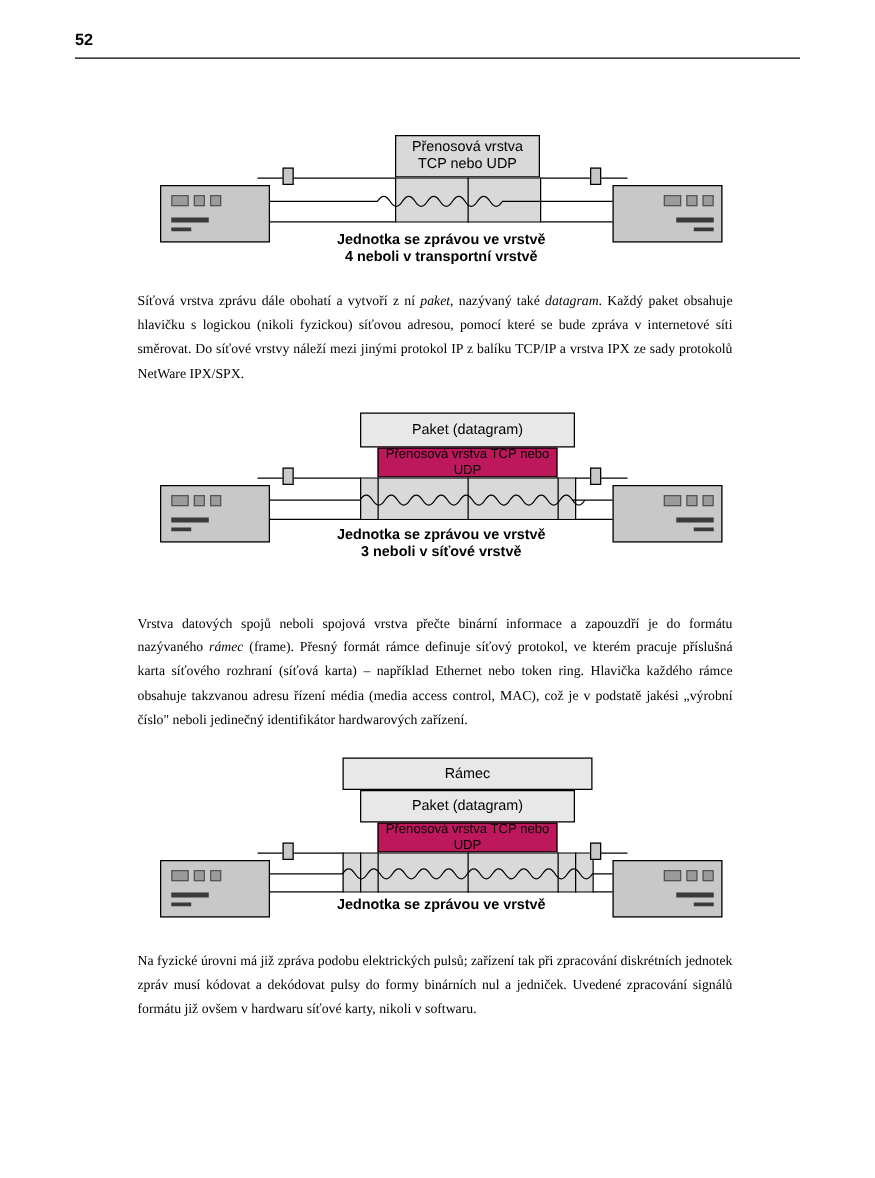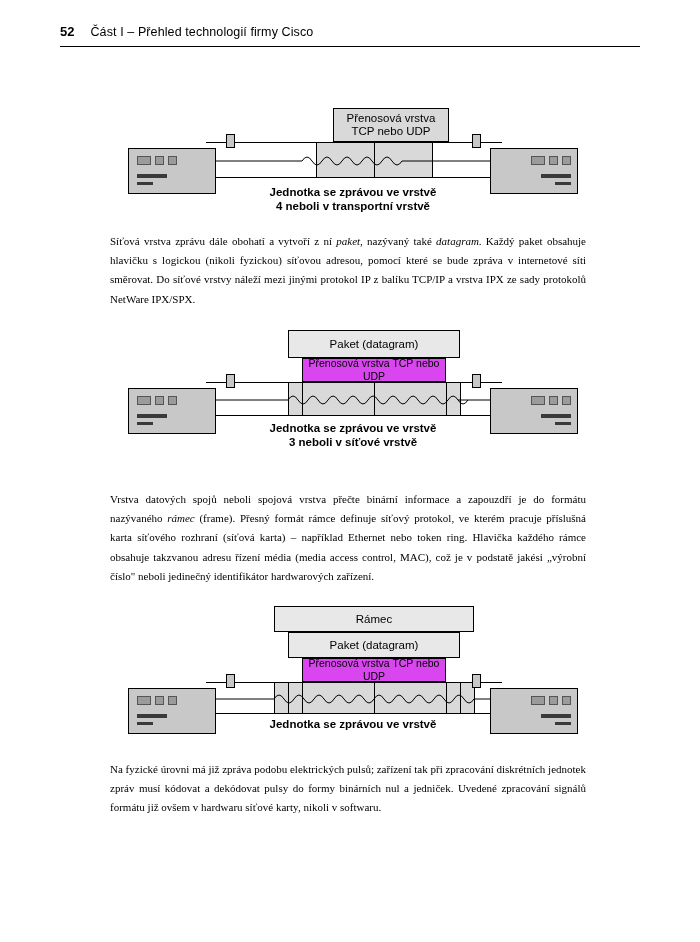--- a/index.html
+++ b/index.html
@@ -114,21 +114,21 @@
     text-align: center;
     font-family: "Liberation Sans", sans-serif;
     font-size: 11.5px;
     line-height: 13px;
     display: flex;
     align-items: center;
     justify-content: center;
     color: #000;
   }
   .layerbox.light { background: #e8e8e8; }
-  .layerbox.mid { background: #d946ef; }
+  .layerbox.mid { background: #be185d; }
 
   
   .pipe {
     position: absolute;
     background: #ffffff;
     border-top: 1.2px solid #000;
     border-bottom: 1.2px solid #000;
     box-sizing: border-box;
   }
   .pipe-fill {
@@ -155,28 +155,27 @@
     position: absolute;
   }
 </style>
 </head>
 <body>
 
 <div class="page">
 
   <div class="header">
     <span class="page-num">52</span>
-    <span class="header-title">Část I – Přehled technologií firmy Cisco</span>
   </div>
   <div class="header-rule"></div>
 
   <div class="figure" style="top:108px; height:112px;">
     <div class="fig-inner" style="height:112px;">
 
-      <div class="layerbox" style="left:206px; top:0px; width:116px; height:34px; flex-direction:column;margin-left:17px;">
+      <div class="layerbox" style="left:206px; top:0px; width:116px; height:34px; flex-direction:column;">
         <span>Přenosová vrstva</span>
         <span>TCP nebo UDP</span>
       </div>
 
       <div class="pipe" style="left:96px; top:34px; width:296px; height:36px;"></div>
       <div class="pipe-fill" style="left:206px; top:35px; width:116px; height:34px;"></div>
       <div class="vline" style="left:206px; top:34px; height:36px;"></div>
       <div class="vline" style="left:264px; top:34px; height:36px;"></div>
       <div class="vline" style="left:322px; top:34px; height:36px;"></div>
 

